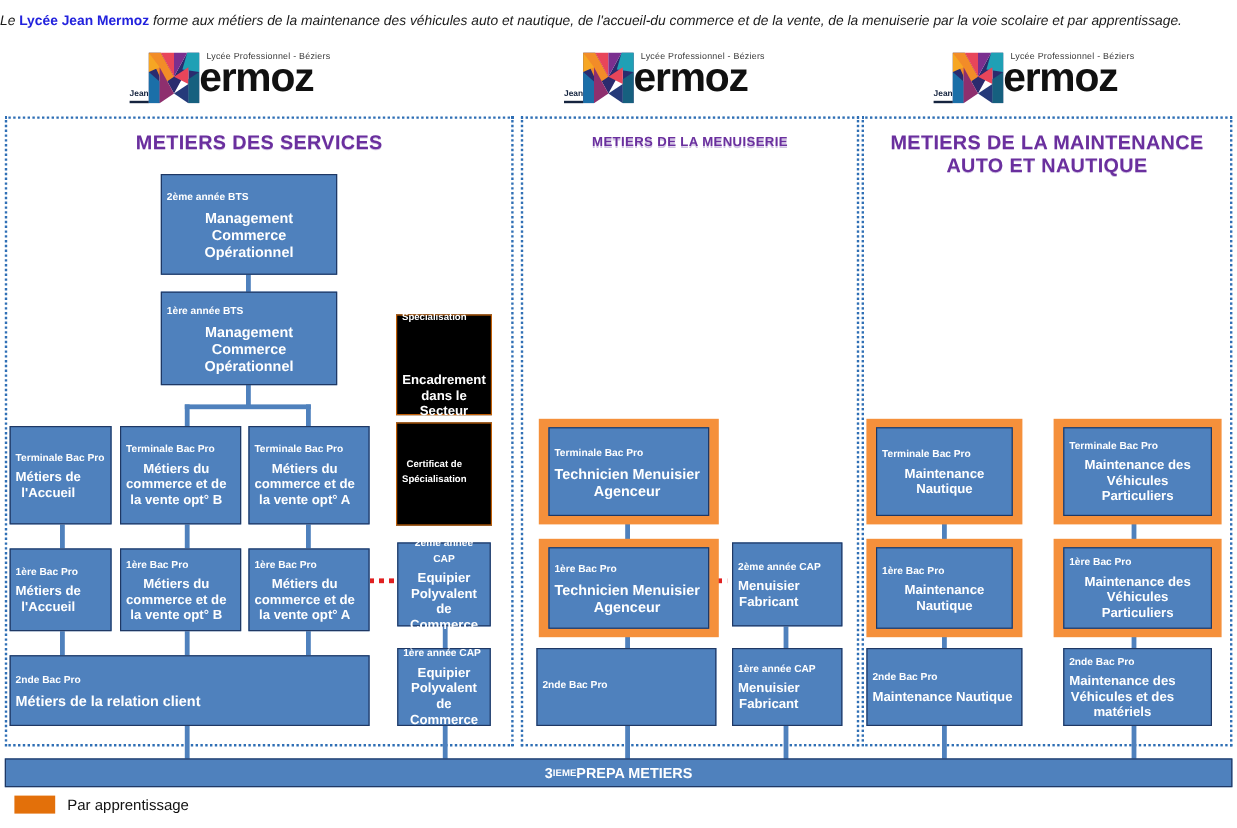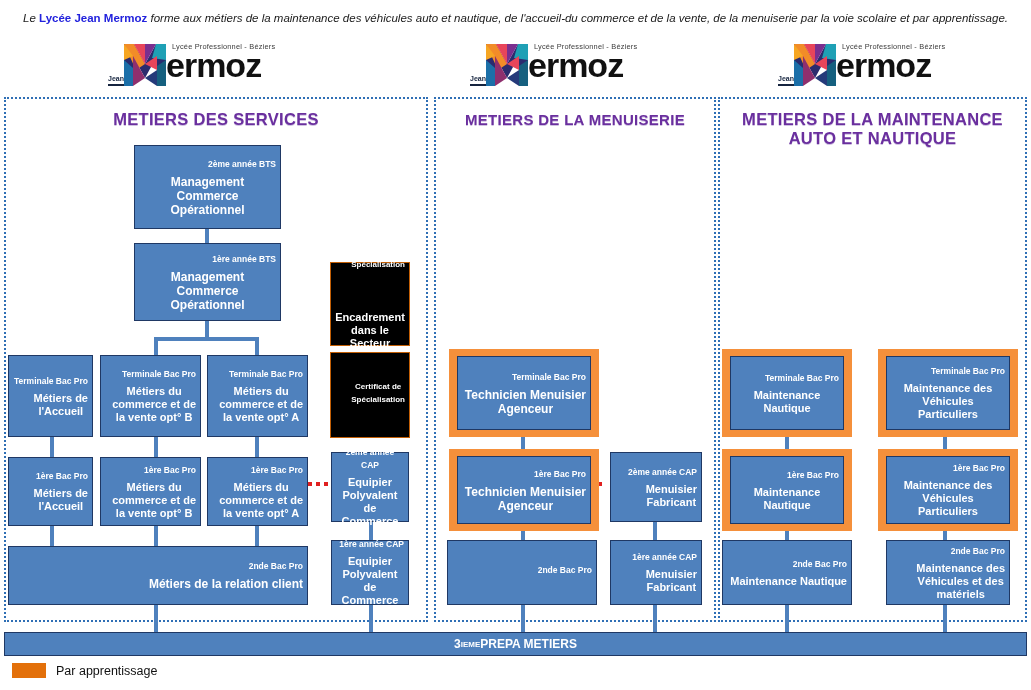--- a/index.html
+++ b/index.html
@@ -6,21 +6,21 @@
   html, body { margin:0; padding:0; }
   body {
     width:1031px; height:690px; position:relative;
     background:#ffffff;
     font-family:"Liberation Sans", sans-serif;
     overflow:hidden;
   }
 
   
   #intro {
-    position:absolute; left:0; top:12px; width:1031px;
+    position:absolute; left:0; top:12px; width:859px;
     text-align:center;
     font-size:11.5px; font-style:italic; color:#1a1a1a;
     white-space:nowrap;
   }
   #intro .brand { color:#2222dd; font-weight:bold; font-style:normal; }
 
   
   .logo { position:absolute; top:40px; height:52px; }
   .logo-inner { position:relative; width:100%; height:100%; }
   .logo .jean {
@@ -59,21 +59,21 @@
   .hline { position:absolute; background:#4F81BD; height:4px; }
   .dots  { position:absolute; height:4px;
            background:repeating-linear-gradient(to right,#e02020 0 4px,transparent 4px 8px); }
 
   
   .box {
     position:absolute;
     background:#4F81BD;
     border:1.5px solid #1F3864;
     color:#ffffff; text-align:center;
-    display:flex; flex-direction:column; align-items:flex-end; justify-content:center;
+    display:flex; flex-direction:column; align-items:flex-start; justify-content:center;
     padding:3px 4px;
     line-height:13px;
   }
   .box .lvl  { font-size:8.5px; font-weight:bold; margin-bottom:4px; }
   .box .name { font-size:12px; font-weight:bold; line-height:14px; }
   .box.small .name { font-size:11px; line-height:13px; }
   .box.tiny  .name { font-size:10px; line-height:12px; }
 
   .box.orange { background:#000000; border-color:#c25f06; }
   .box.orange .lvl { font-size:8px; }
@@ -166,21 +166,21 @@
     <span class="sub">Lycée Professionnel   -   Béziers</span>
     <span class="word">ermoz</span>
   </div>
 </div>
 
 <div class="colframe" style="left:4px;   width:424px; height:525px;"></div>
 <div class="colframe" style="left:434px; width:282px; height:525px;"></div>
 <div class="colframe" style="left:718px; width:309px; height:525px;"></div>
 
 <div class="coltitle" style="left:4px;   top:110px; width:424px;">METIERS DES SERVICES</div>
-<div class="coltitle" style="left:434px; top:110px; width:282px; font-size:15px;">METIERS DE LA MENUISERIE</div>
+<div class="coltitle" style="left:434px; top:110px; width:282px; font-size:11px;">METIERS DE LA MENUISERIE</div>
 <div class="coltitle" style="left:722px; top:110px; width:301px;">
   <span>METIERS DE LA MAINTENANCE</span><br>
   <span>AUTO ET NAUTIQUE</span>
 </div>
 
 <div class="vline" style="left:205px; top:228px; height:16px;"></div>
 <div class="vline" style="left:205px; top:320px; height:20px;"></div>
 <div class="hline" style="left:154px; top:337px; width:105px;"></div>
 <div class="vline" style="left:154px; top:337px; height:18px;"></div>
 <div class="vline" style="left:255px; top:337px; height:18px;"></div>

